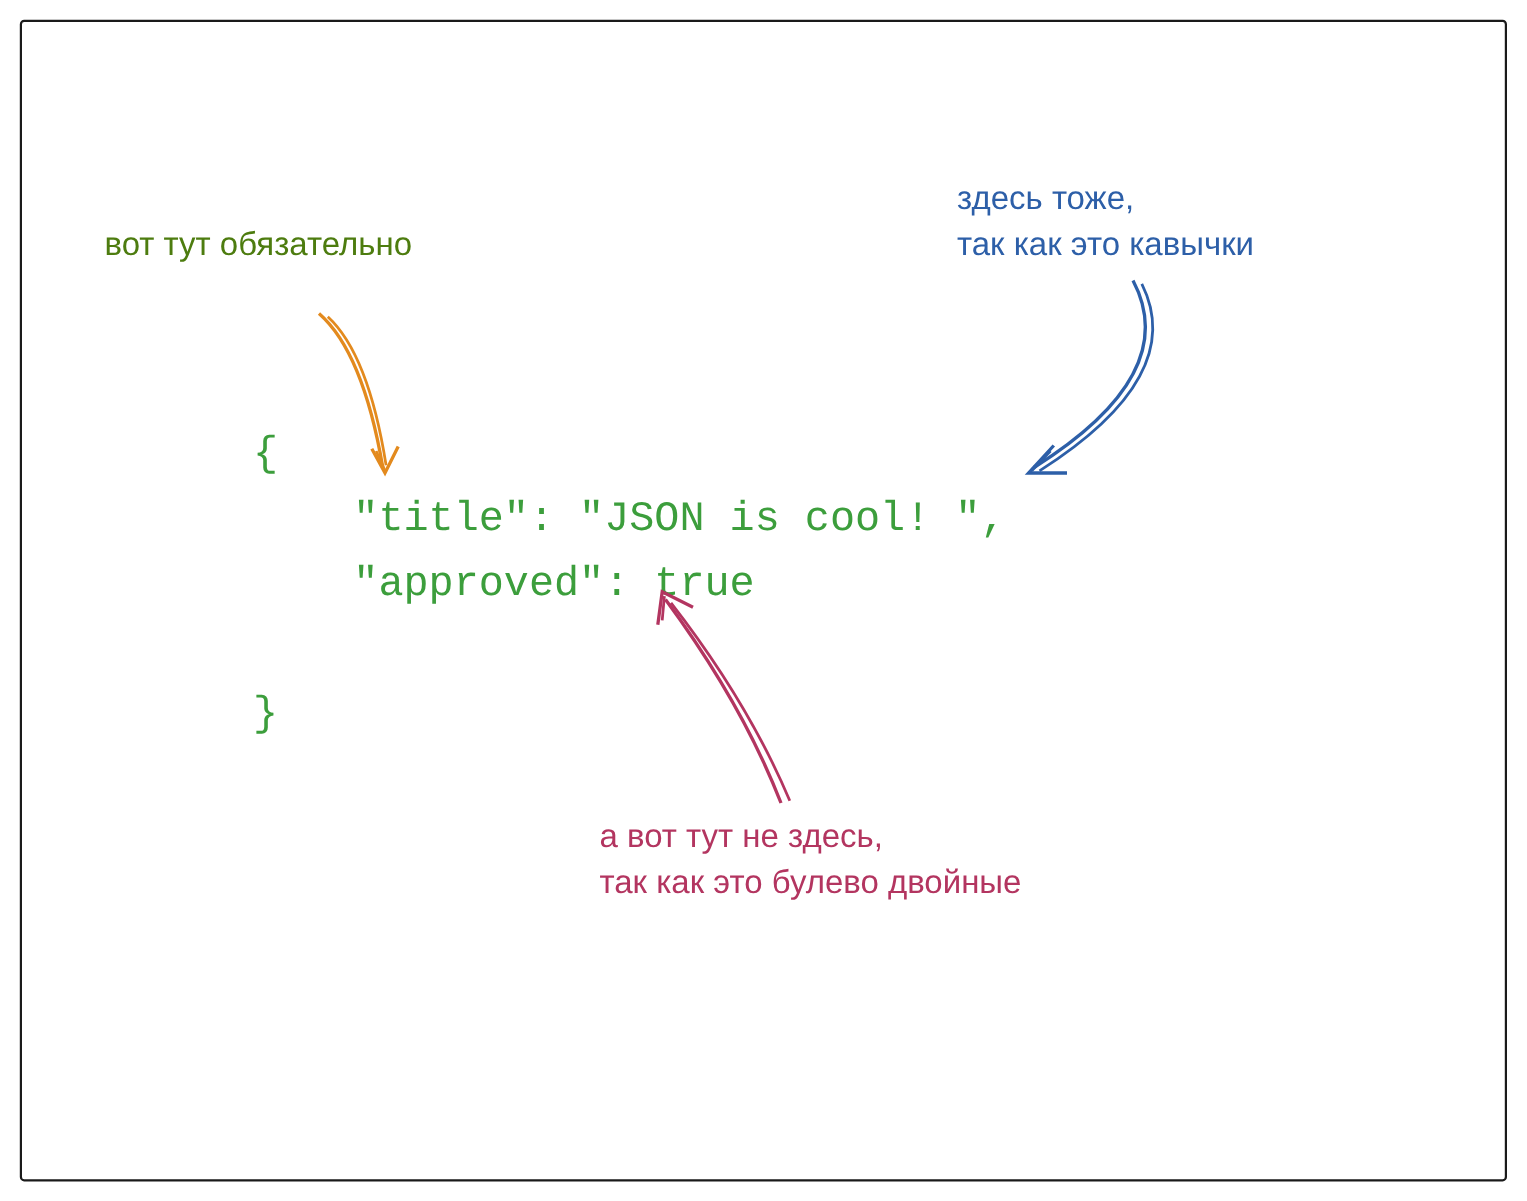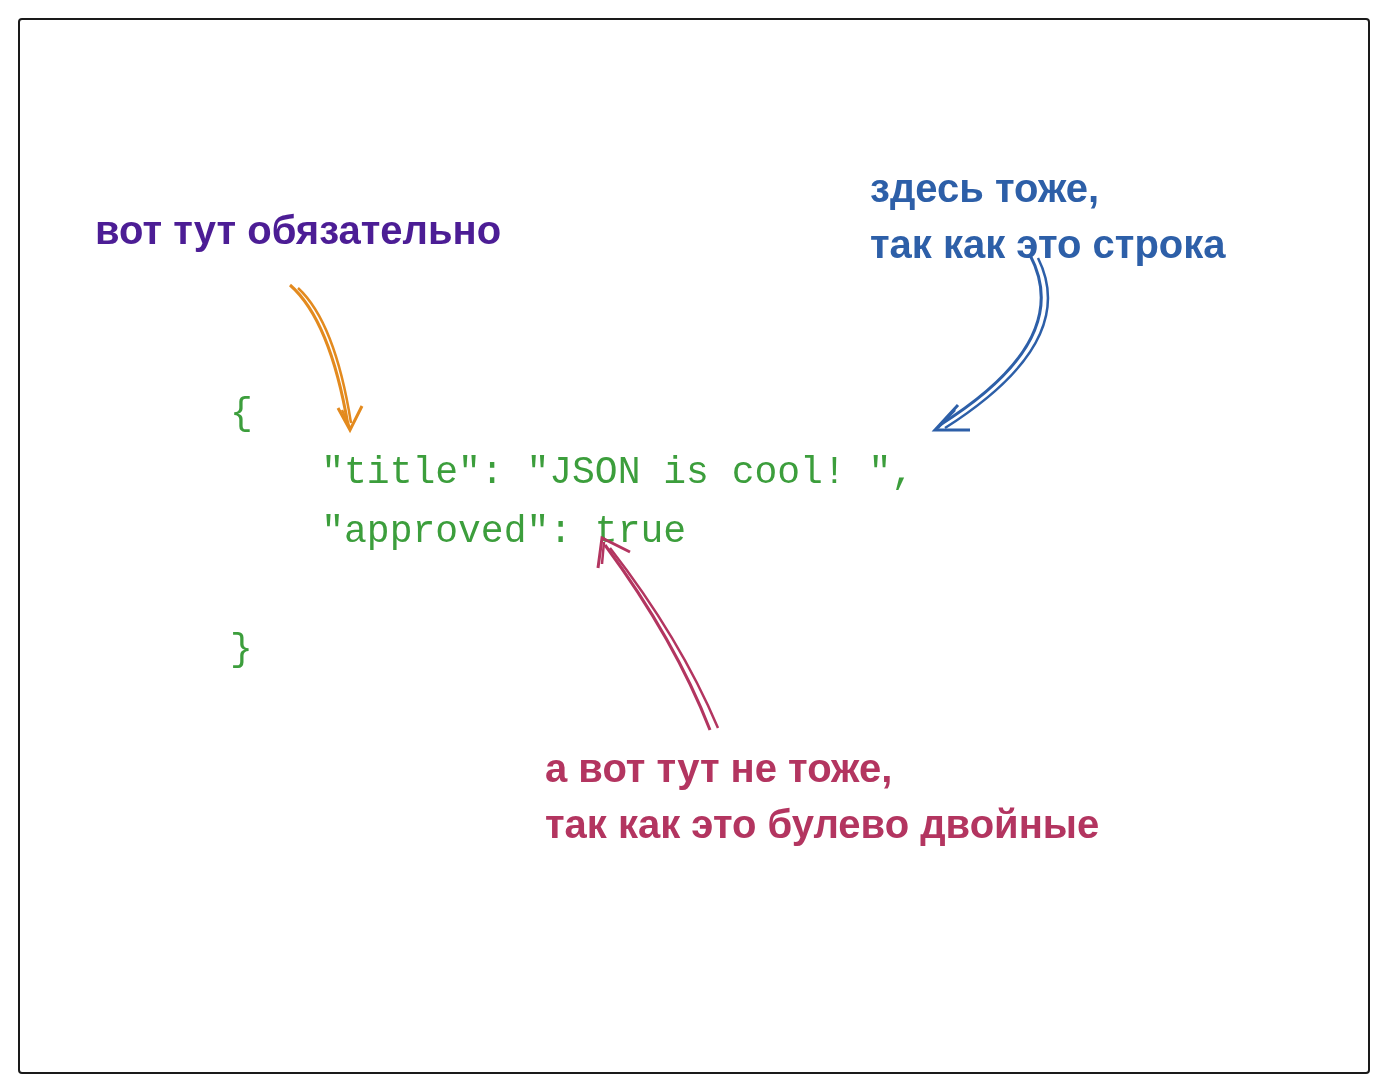--- a/index.html
+++ b/index.html
@@ -29,26 +29,26 @@
       left: 210px;
       font-family: 'Courier New', Consolas, monospace;
       font-size: 38px;
       color: #3c9e3c;
       line-height: 1.55;
       white-space: pre;
     }
     .annotation {
       position: absolute;
       font-family: 'Comic Sans MS', cursive, sans-serif;
-      font-size: 40px;
+      font-size: 30px;
       line-height: 1.4;
-      font-weight: 700;
+      font-weight: 400;
     }
     .annotation.orange {
-      color: #4c1d95;
+      color: #4d7c0f;
       top: 182px;
       left: 75px;
     }
     .annotation.blue {
       color: #2d5fa8;
       top: 140px;
       left: 850px;
     }
     .annotation.crimson {
       color: #b33560;
@@ -65,25 +65,25 @@
 <body>
 
 <div class="frame">
 
   <div class="annotation orange">
     <span>вот тут обязательно</span><br>
   </div>
 
   <div class="annotation blue">
     <span>здесь тоже,</span><br>
-    <span>так как это строка</span>
+    <span>так как это кавычки</span>
   </div>
 
   <div class="annotation crimson">
-    <span>а вот тут не тоже,</span><br>
+    <span>а вот тут не здесь,</span><br>
     <span>так как это булево двойные</span>
   </div>
 
   <div class="code-block"><span>{</span>
 <span>    "title": "JSON is cool! ",</span>
 <span>    "approved": true</span>
 <span></span>
 <span>}</span></div>
 
   <svg class="arrow" style="top:260px; left:250px;" width="120" height="160">

